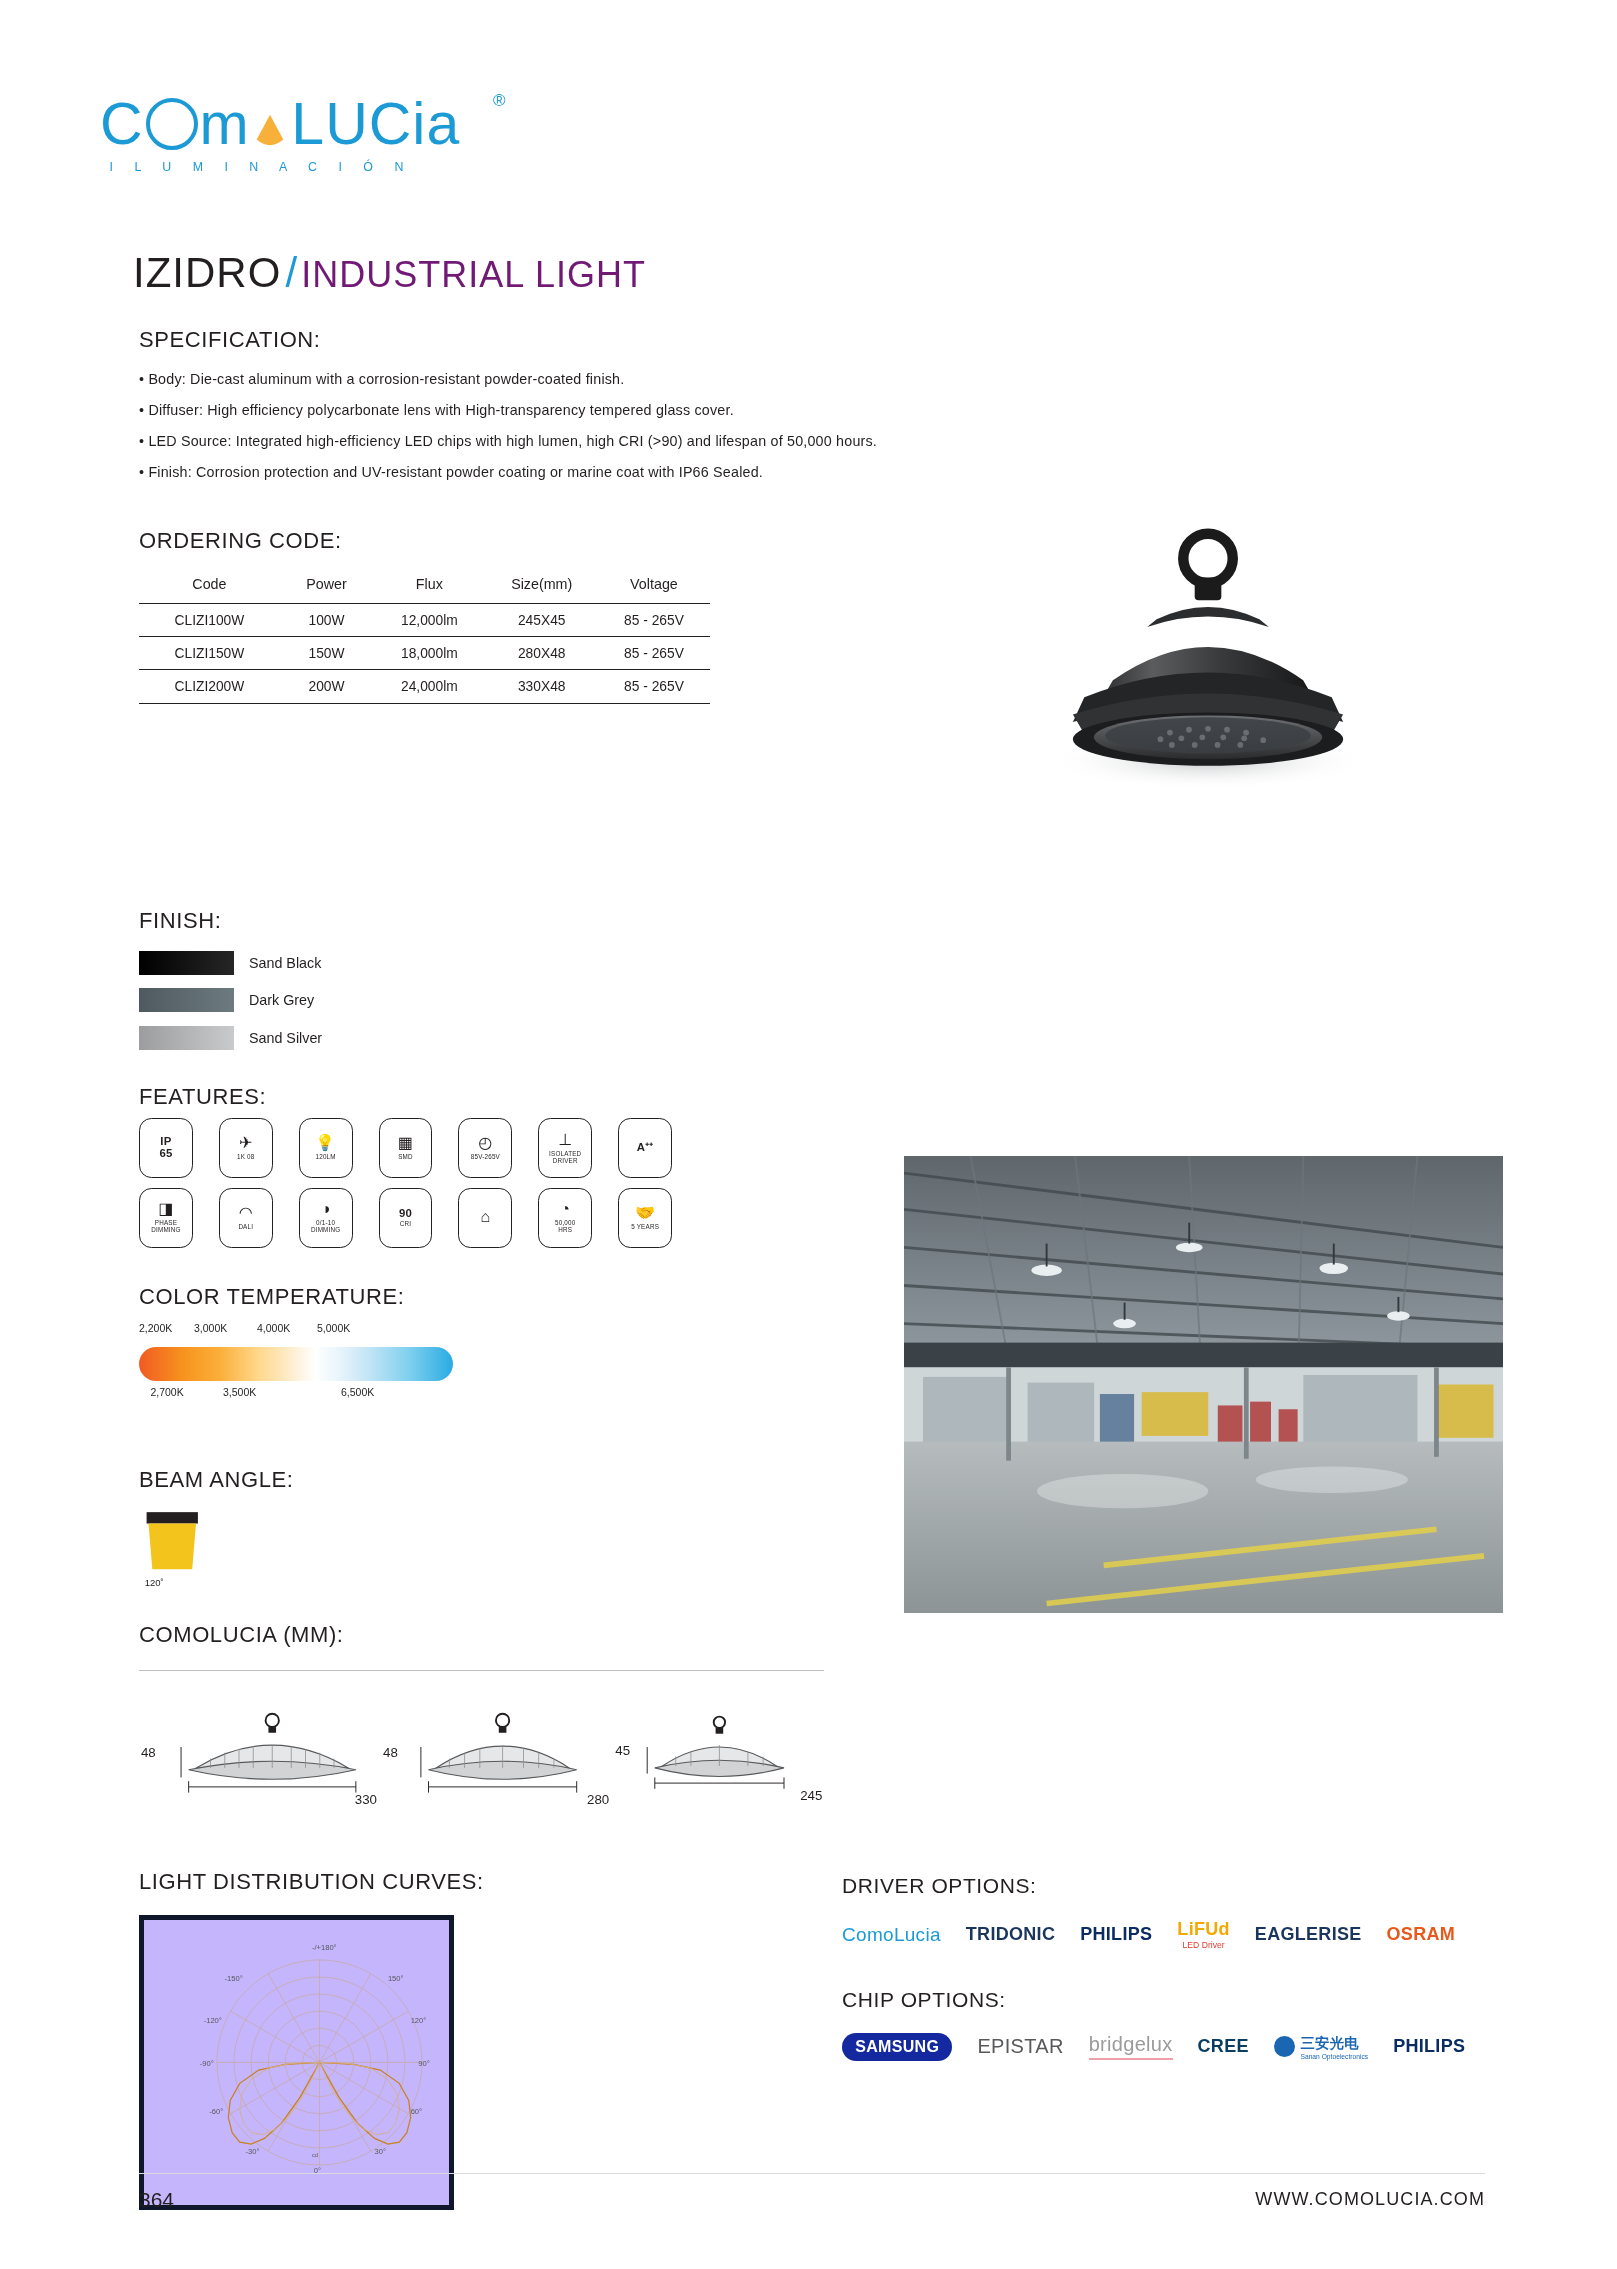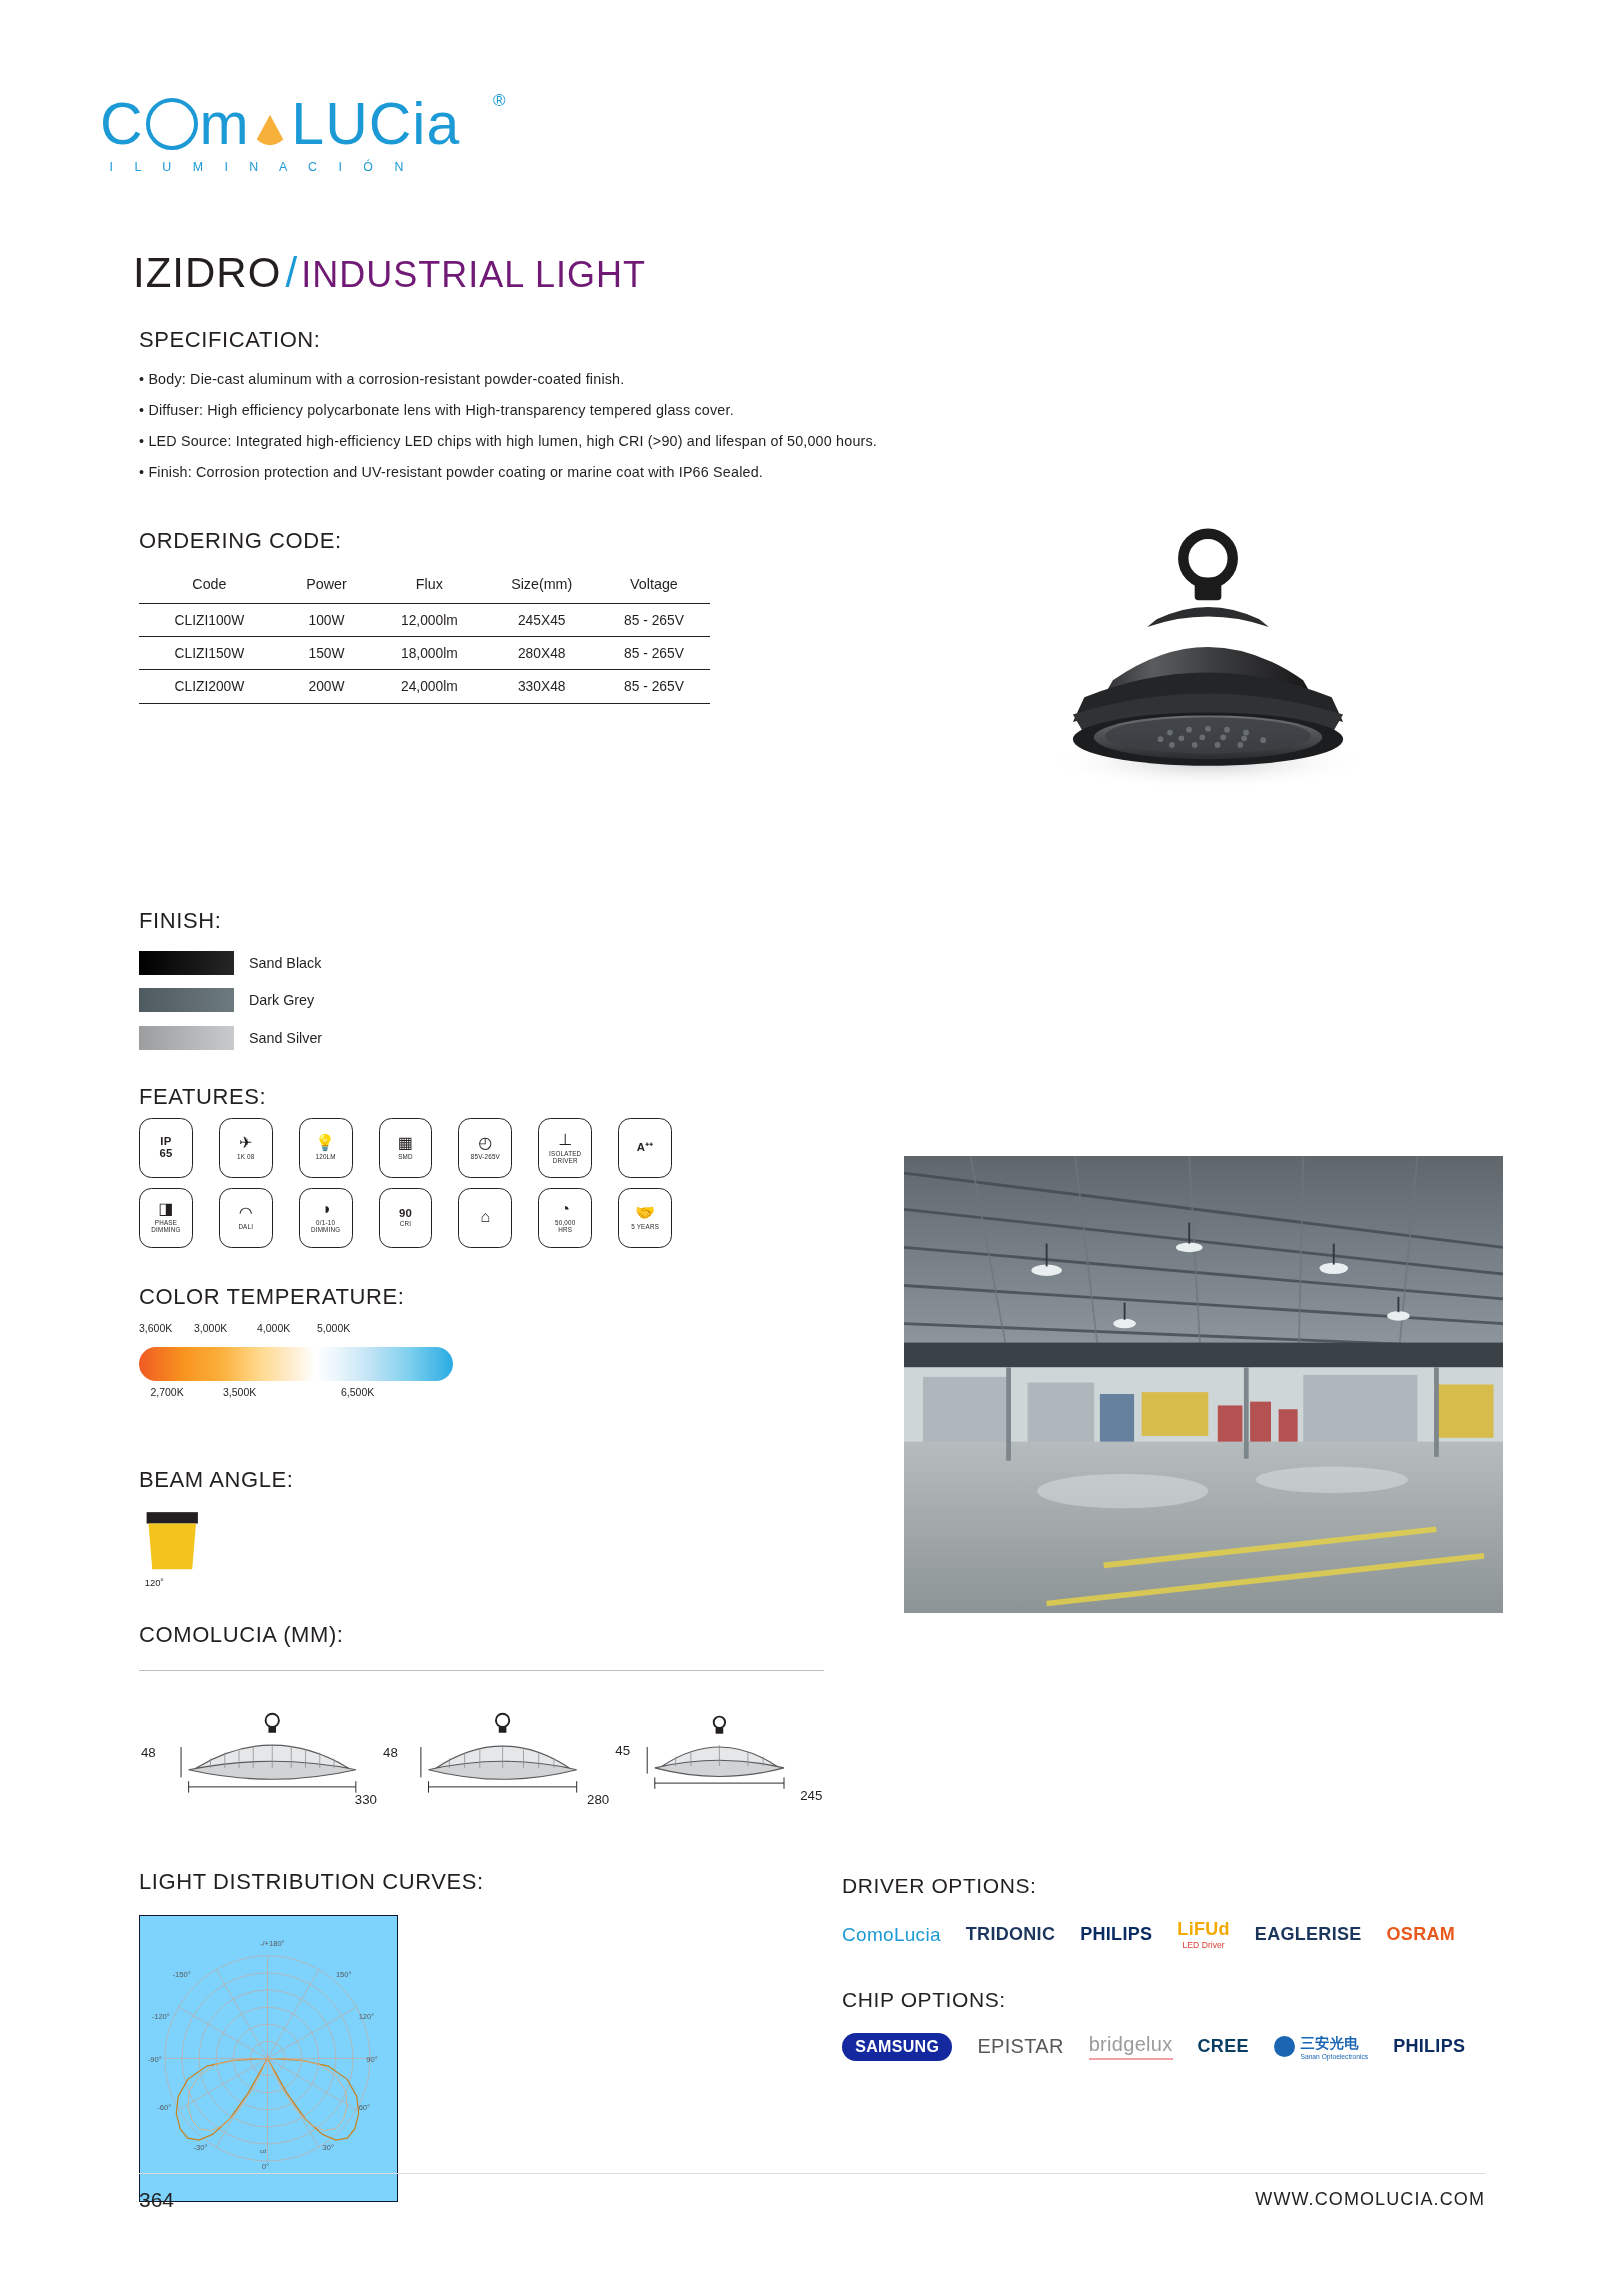--- a/index.html
+++ b/index.html
@@ -76,21 +76,21 @@
 
   
   .dims{position:absolute;left:139px;top:1631px;width:685px;}
   .dims-line{border-top:1px solid #bcbec0;margin-top:9.5px;}
   .dim-item{position:relative;display:inline-block;vertical-align:top;}
   .dim-h{position:absolute;font-size:13.3px;}
   .dim-w{text-align:right;font-size:13.3px;margin-top:3.8px;}
 
   
   .ldc{position:absolute;left:139px;top:1878px;}
-  .ldc-box{width:257px;height:285px;border:1px solid #0f172a;margin-top:13.3px;position:relative;background:#7dd3fc;}
+  .ldc-box{width:257px;height:285px;border:5px solid #0f172a;margin-top:13.3px;position:relative;background:#c4b5fd;padding-left:48px;}
 
   
   .photo{
     position:absolute;left:904px;top:1156px;width:599px;height:457px;
     overflow:hidden;background:#9aa3ab;
   }
 
   
   .brands{position:absolute;left:842px;top:1874px;width:704px;}
   .brand-head{font-size:21px;letter-spacing:0.6px;margin:0 0 21px 0;font-weight:400;}
@@ -288,21 +288,21 @@
       <div class="feat">
           <div class="glyph">🤝</div>
           <div>5 YEARS</div>
         </div>
     </div>
   </div>
 
   <h2 class="section" style="left:139px;top:1284px;">COLOR TEMPERATURE:</h2>
   <div class="cct" style="top:1322px;">
     <div class="cct-top">
-      <span style="left:0px;">3,600K</span>
+      <span style="left:0px;">2,200K</span>
       <span style="left:55px;">3,000K</span>
       <span style="left:118px;">4,000K</span>
       <span style="left:178px;">5,000K</span>
     </div>
     <div class="cct-bar"></div>
     <div class="cct-bot">
       <span style="left:11.4px;">2,700K</span>
       <span style="left:84px;">3,500K</span>
       <span style="left:202px;">6,500K</span>
     </div>

